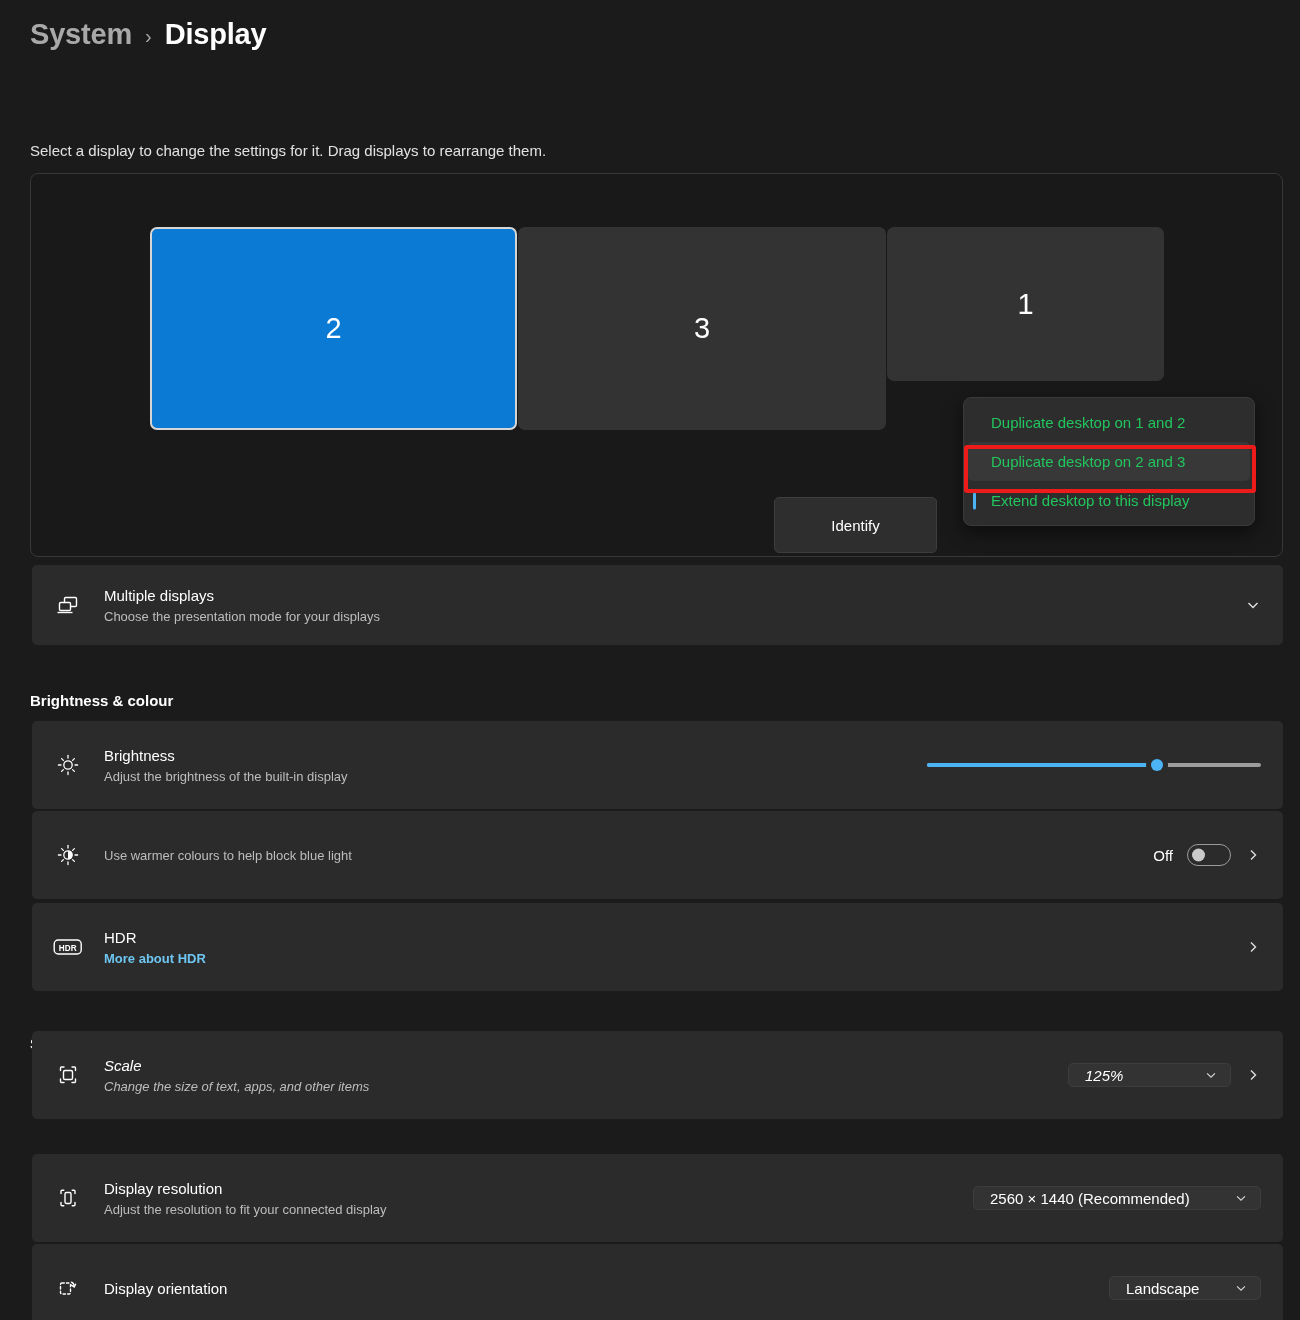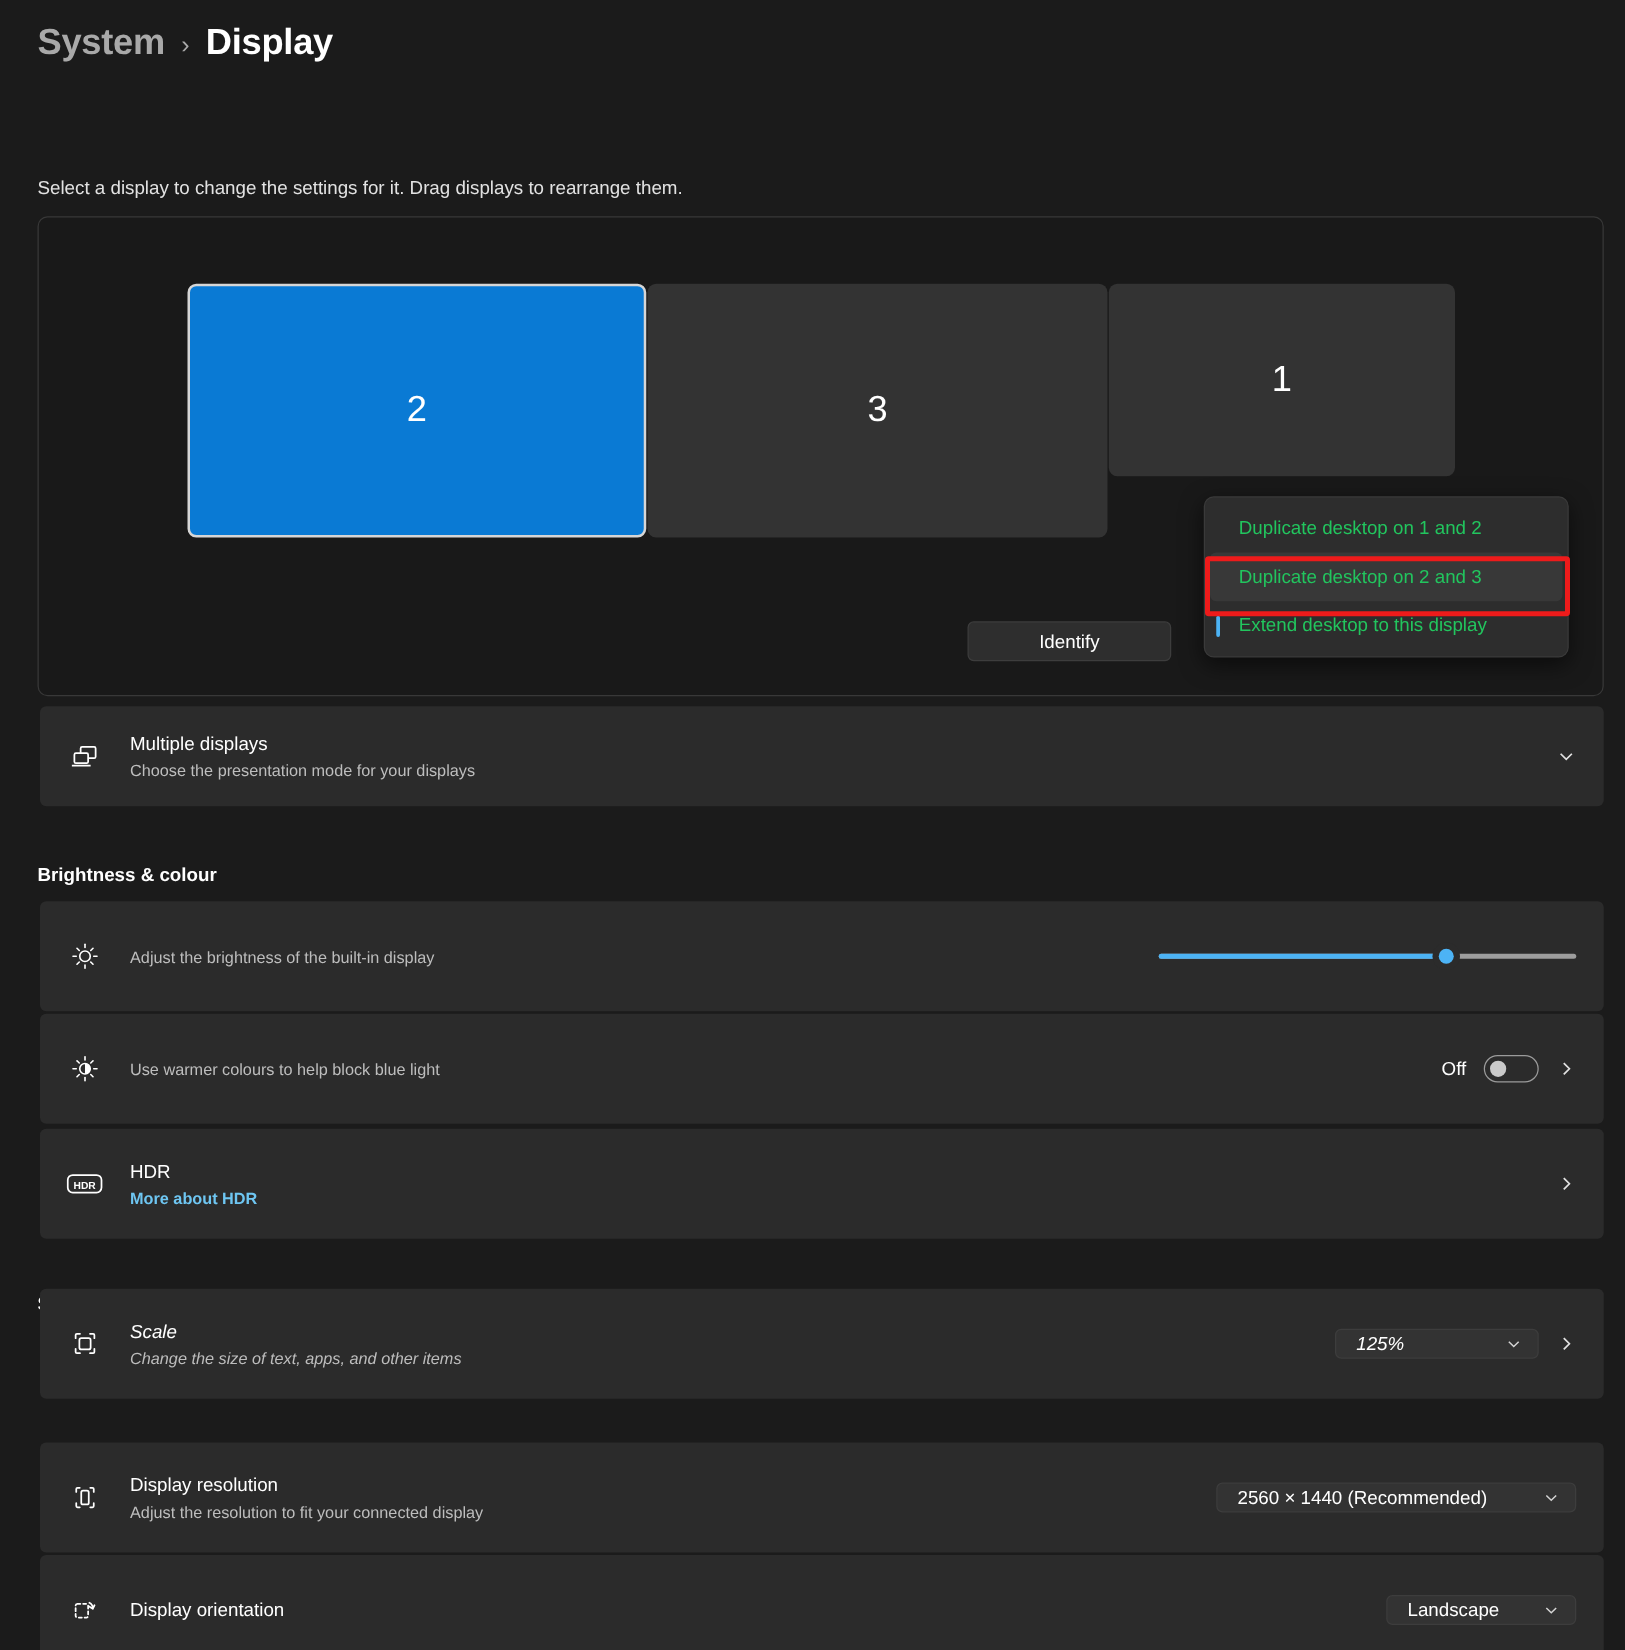--- a/index.html
+++ b/index.html
@@ -91,21 +91,21 @@
 
   .mon-2 { left: 119px; top: 53px; width: 367px; height: 203px; }
   .mon-3 { left: 487px; top: 53px; width: 368px; height: 203px; }
   .mon-1 { left: 856px; top: 53px; width: 277px; height: 154px; }
 
   .identify-btn {
     position: absolute;
     left: 743px;
     top: 323px;
     width: 163px;
-    height: 32px;
+    height: 56px;
     background: #2e2e2e;
     border: 1px solid #3d3d3d;
     border-radius: 5px;
     color: #ffffff;
     font-size: 15px;
     font-family: "Liberation Sans", sans-serif;
     cursor: pointer;
     display: flex;
     align-items: center;
     justify-content: center;
@@ -381,20 +381,21 @@
         <line x1="14" y1="21" x2="14" y2="23.6"></line>
         <line x1="4.4" y1="14" x2="7" y2="14"></line>
         <line x1="21" y1="14" x2="23.6" y2="14"></line>
         <line x1="7.6" y1="7.6" x2="9.4" y2="9.4"></line>
         <line x1="18.6" y1="18.6" x2="20.4" y2="20.4"></line>
         <line x1="7.6" y1="20.4" x2="9.4" y2="18.6"></line>
         <line x1="18.6" y1="9.4" x2="20.4" y2="7.6"></line>
       </svg>
     </div>
     <div class="card-text">
+      <div class="card-title">Brightness</div>
       <div class="card-sub">Adjust the brightness of the built-in display</div>
     </div>
     <div class="card-right">
       <div class="slider">
         <div class="slider-track"></div>
         <div class="slider-fill" id="brightness-fill" style="width: 230.46px;"></div>
         <div class="slider-thumb" id="brightness-thumb" style="left: 230.46px;"></div>
       </div>
     </div>
   </div>

